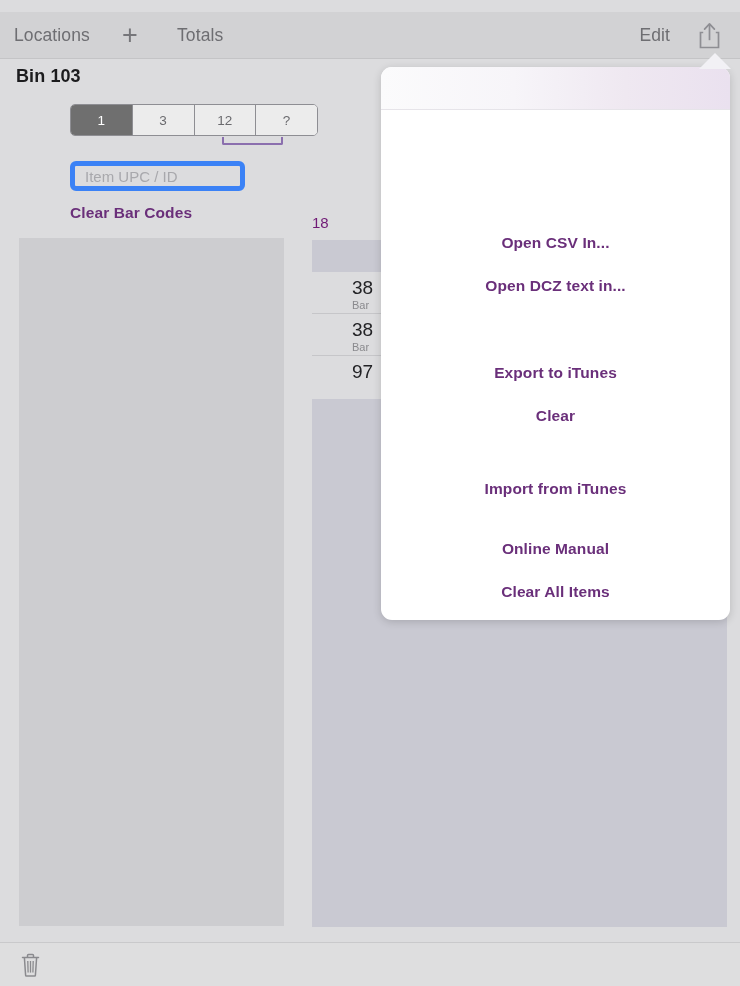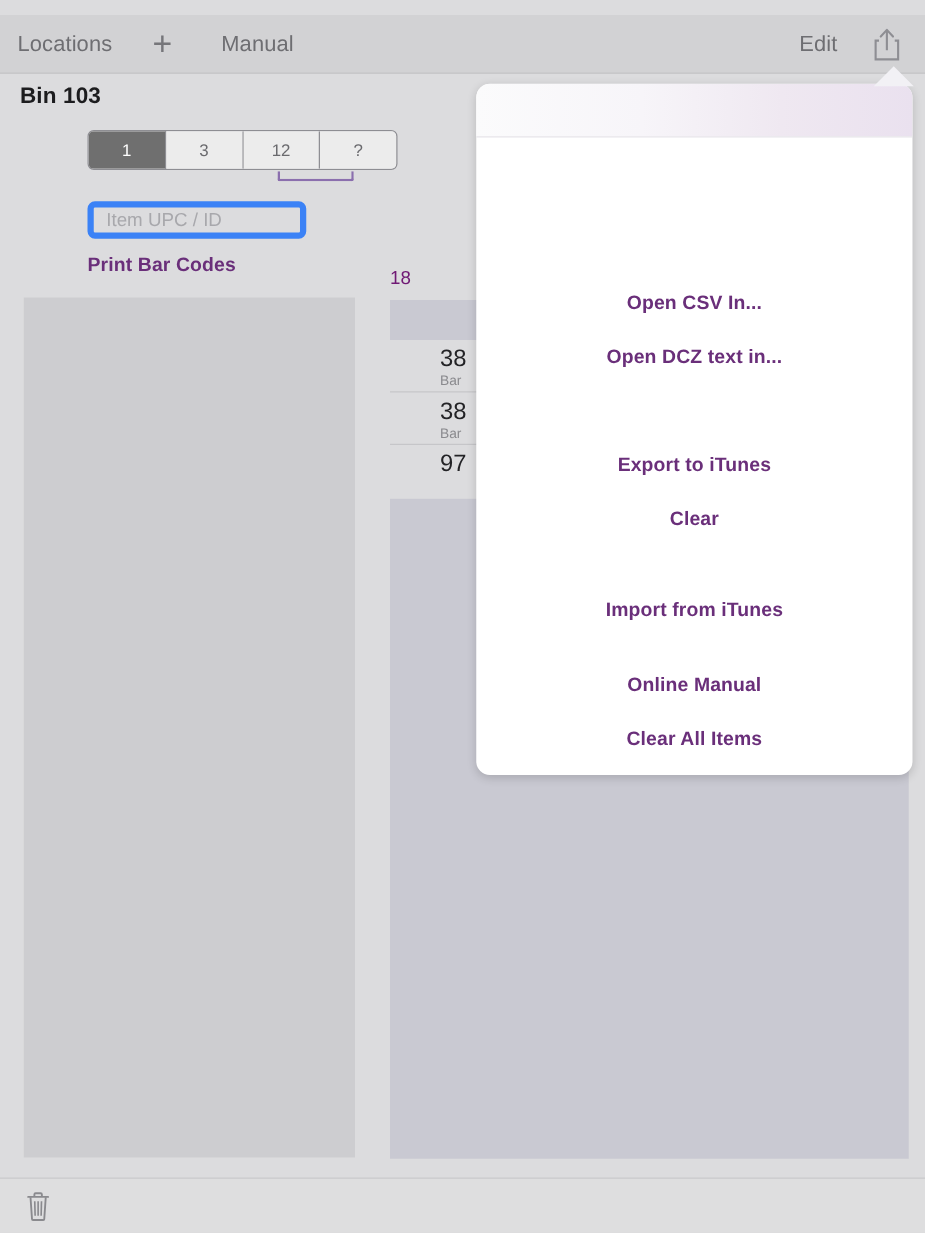--- a/index.html
+++ b/index.html
@@ -260,21 +260,21 @@
   <div class="status-strip"></div>
 
   <div class="toolbar">
     <div class="tb-item tb-locations">
       <span>Locations</span>
     </div>
     <div class="tb-item tb-plus">
       <span>+</span>
     </div>
     <div class="tb-item tb-totals">
-      <span>Manual</span>
+      <span>Totals</span>
     </div>
     <div class="tb-item tb-edit">
       <span>Edit</span>
     </div>
     <div class="tb-item tb-share">
       <svg class="share-icon" viewBox="0 0 21 27">
         <path d="M4.2 10.5 H1.5 V25.5 H19.5 V10.5 H16.8" fill="none" stroke="#8e8e93" stroke-width="1.7"></path>
         <line x1="10.5" y1="2.2" x2="10.5" y2="18.2" stroke="#8e8e93" stroke-width="1.7"></line>
         <path d="M5.6 7.2 L10.5 1.9 L15.4 7.2" fill="none" stroke="#8e8e93" stroke-width="1.7" stroke-linecap="round" stroke-linejoin="round"></path>
       </svg>
@@ -288,21 +288,21 @@
     <div class="seg">3</div>
     <div class="seg">12</div>
     <div class="seg">?</div>
   </div>
   <div class="bracket"></div>
 
   <div class="upc-field">
     <span class="ph">Item UPC / ID</span>
   </div>
 
-  <div class="scan-link">Print Bar Codes</div>
+  <div class="scan-link">Clear Bar Codes</div>
 
   <div class="panel-left"></div>
 
   <div class="count-total">18</div>
   <div class="list-header"></div>
 
   <div class="list-rows">
     <div class="lrow">
       <span class="qty">38</span>
       <span class="sub">Bar</span>

